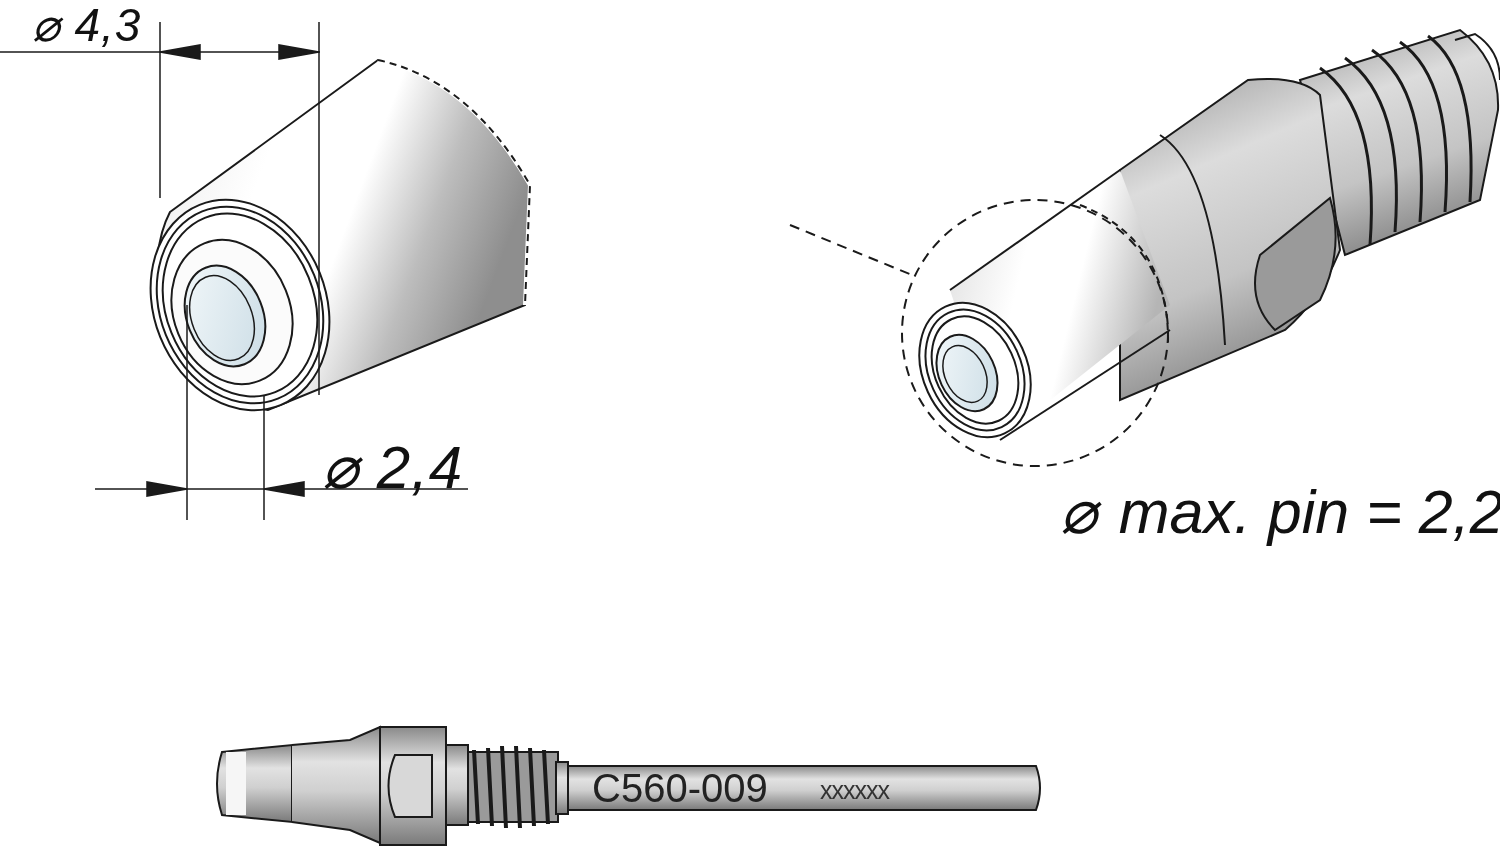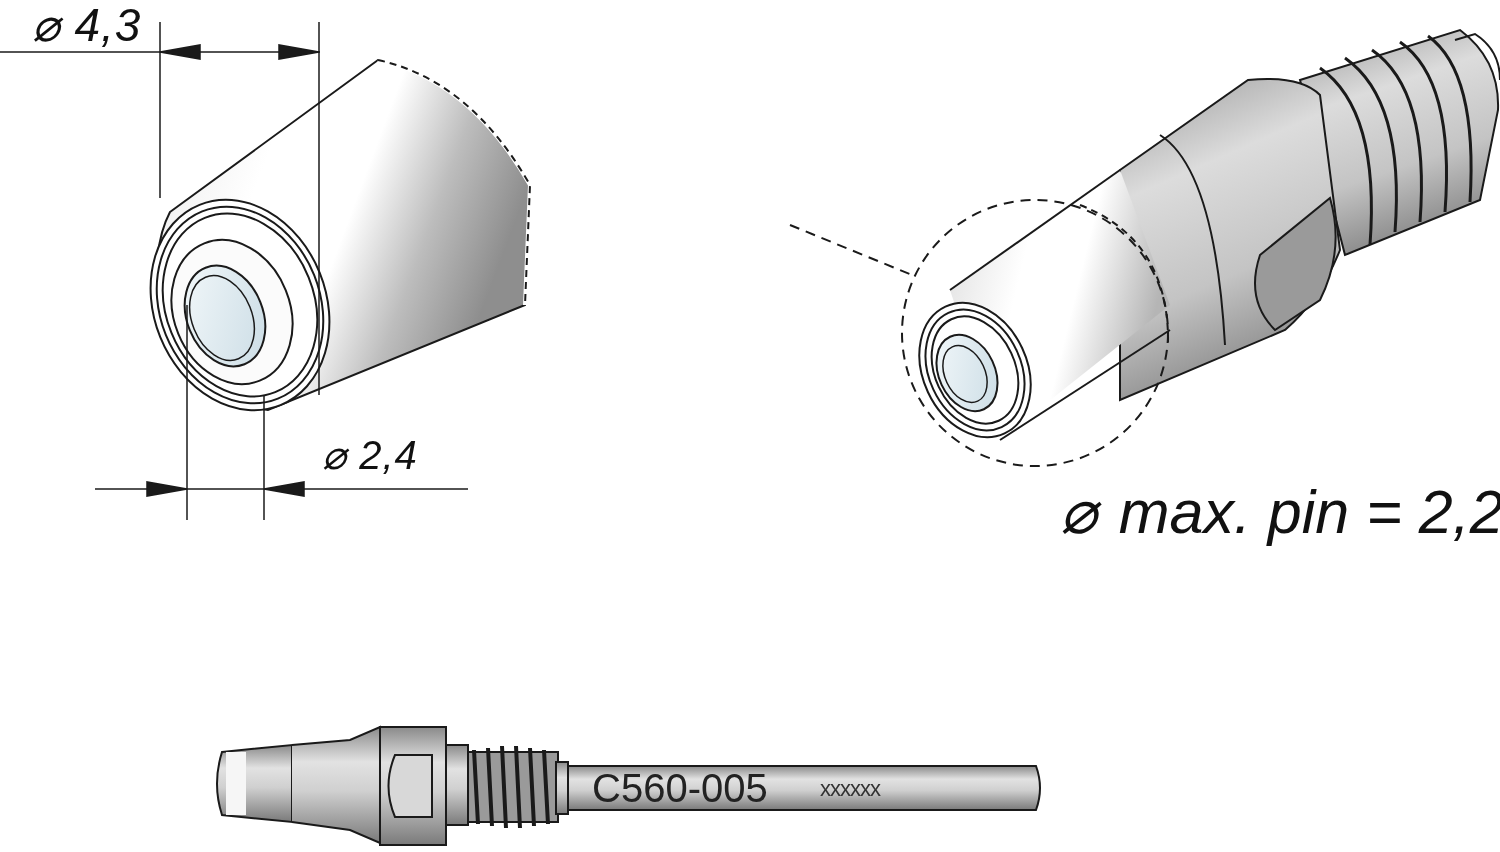--- a/index.html
+++ b/index.html
@@ -2,26 +2,26 @@
 <html><head>
 <meta charset="utf-8">
 <style>
   html, body { margin: 0; padding: 0; background: #ffffff; }
   body { width: 1500px; height: 852px; position: relative; overflow: hidden;
          font-family: "Liberation Sans", sans-serif; }
   svg { position: absolute; left: 0; top: 0; }
   .dim-label { position: absolute; font-family: "Liberation Sans", sans-serif;
                font-style: italic; color: #111; white-space: nowrap; }
   .dim-48 { left: 32px; top: -2px; font-size: 46px; letter-spacing: 1px; }
-  .dim-24 { left: 322px; top: 432px; font-size: 40px; letter-spacing: 1px; }
+  .dim-24 { left: 322px; top: 432px; font-size: 60px; letter-spacing: 1px; }
   .pin-note { left: 1060px; top: 476px; font-size: 61px; }
   .pin-note .sym { margin-right: 22px; }
   .part-no { position: absolute; left: 592px; top: 766px; font-size: 40px; color: #222;
              font-family: "Liberation Sans", sans-serif; letter-spacing: 0px; }
-  .serial { position: absolute; left: 820px; top: 776px; font-size: 22px; color: #333;
+  .serial { position: absolute; left: 820px; top: 776px; font-size: 25px; color: #333;
             font-family: "Liberation Sans", sans-serif; letter-spacing: -1px; }
 </style>
 </head>
 <body>
 
 <svg width="1500" height="852" viewBox="0 0 1500 852">
   <defs>
     <linearGradient id="coneGrad" x1="0" y1="0" x2="1" y2="0.35">
       <stop offset="0" stop-color="#e8e8e8"></stop>
       <stop offset="0.35" stop-color="#ffffff"></stop>
@@ -142,14 +142,14 @@
   <span>⌀</span>
   <span>4,3</span>
 </div>
 <div class="dim-label dim-24">
   <span>⌀</span>
   <span>2,4</span>
 </div>
 <div class="dim-label pin-note">
   <span class="sym">⌀</span><span>max. pin = 2,2</span>
 </div>
-<div class="part-no">C560-005</div>
+<div class="part-no">C560-009</div>
 <div class="serial">xxxxxx</div>
 
 </body></html>

